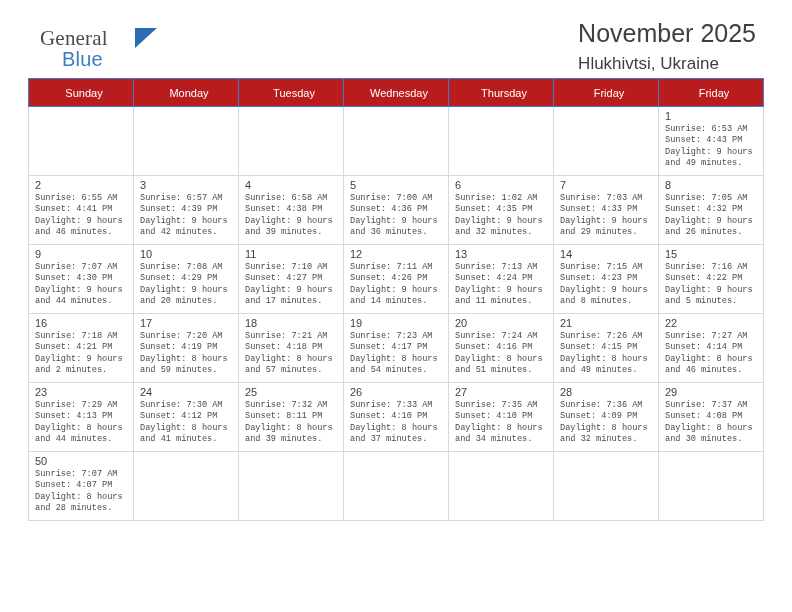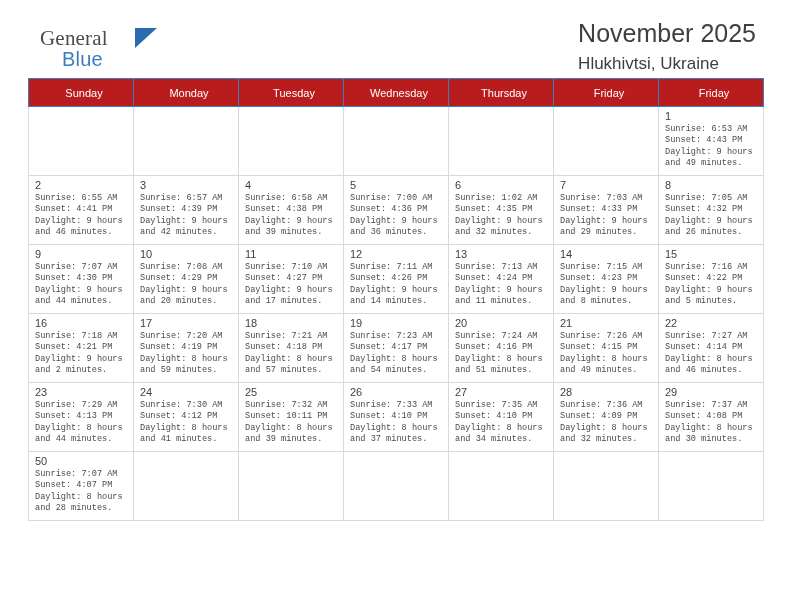--- a/index.html
+++ b/index.html
@@ -380,21 +380,21 @@
               <div>Sunrise: 7:30 AM</div>
               <div>Sunset: 4:12 PM</div>
               <div>Daylight: 8 hours</div>
               <div>and 41 minutes.</div>
             </div>
           </td>
           <td>
             <div class="daynum">25</div>
             <div class="daylines">
               <div>Sunrise: 7:32 AM</div>
-              <div>Sunset: 10:11 PM</div>
+              <div>Sunset: 8:11 PM</div>
               <div>Daylight: 8 hours</div>
               <div>and 39 minutes.</div>
             </div>
           </td>
           <td>
             <div class="daynum">26</div>
             <div class="daylines">
               <div>Sunrise: 7:33 AM</div>
               <div>Sunset: 4:10 PM</div>
               <div>Daylight: 8 hours</div>

